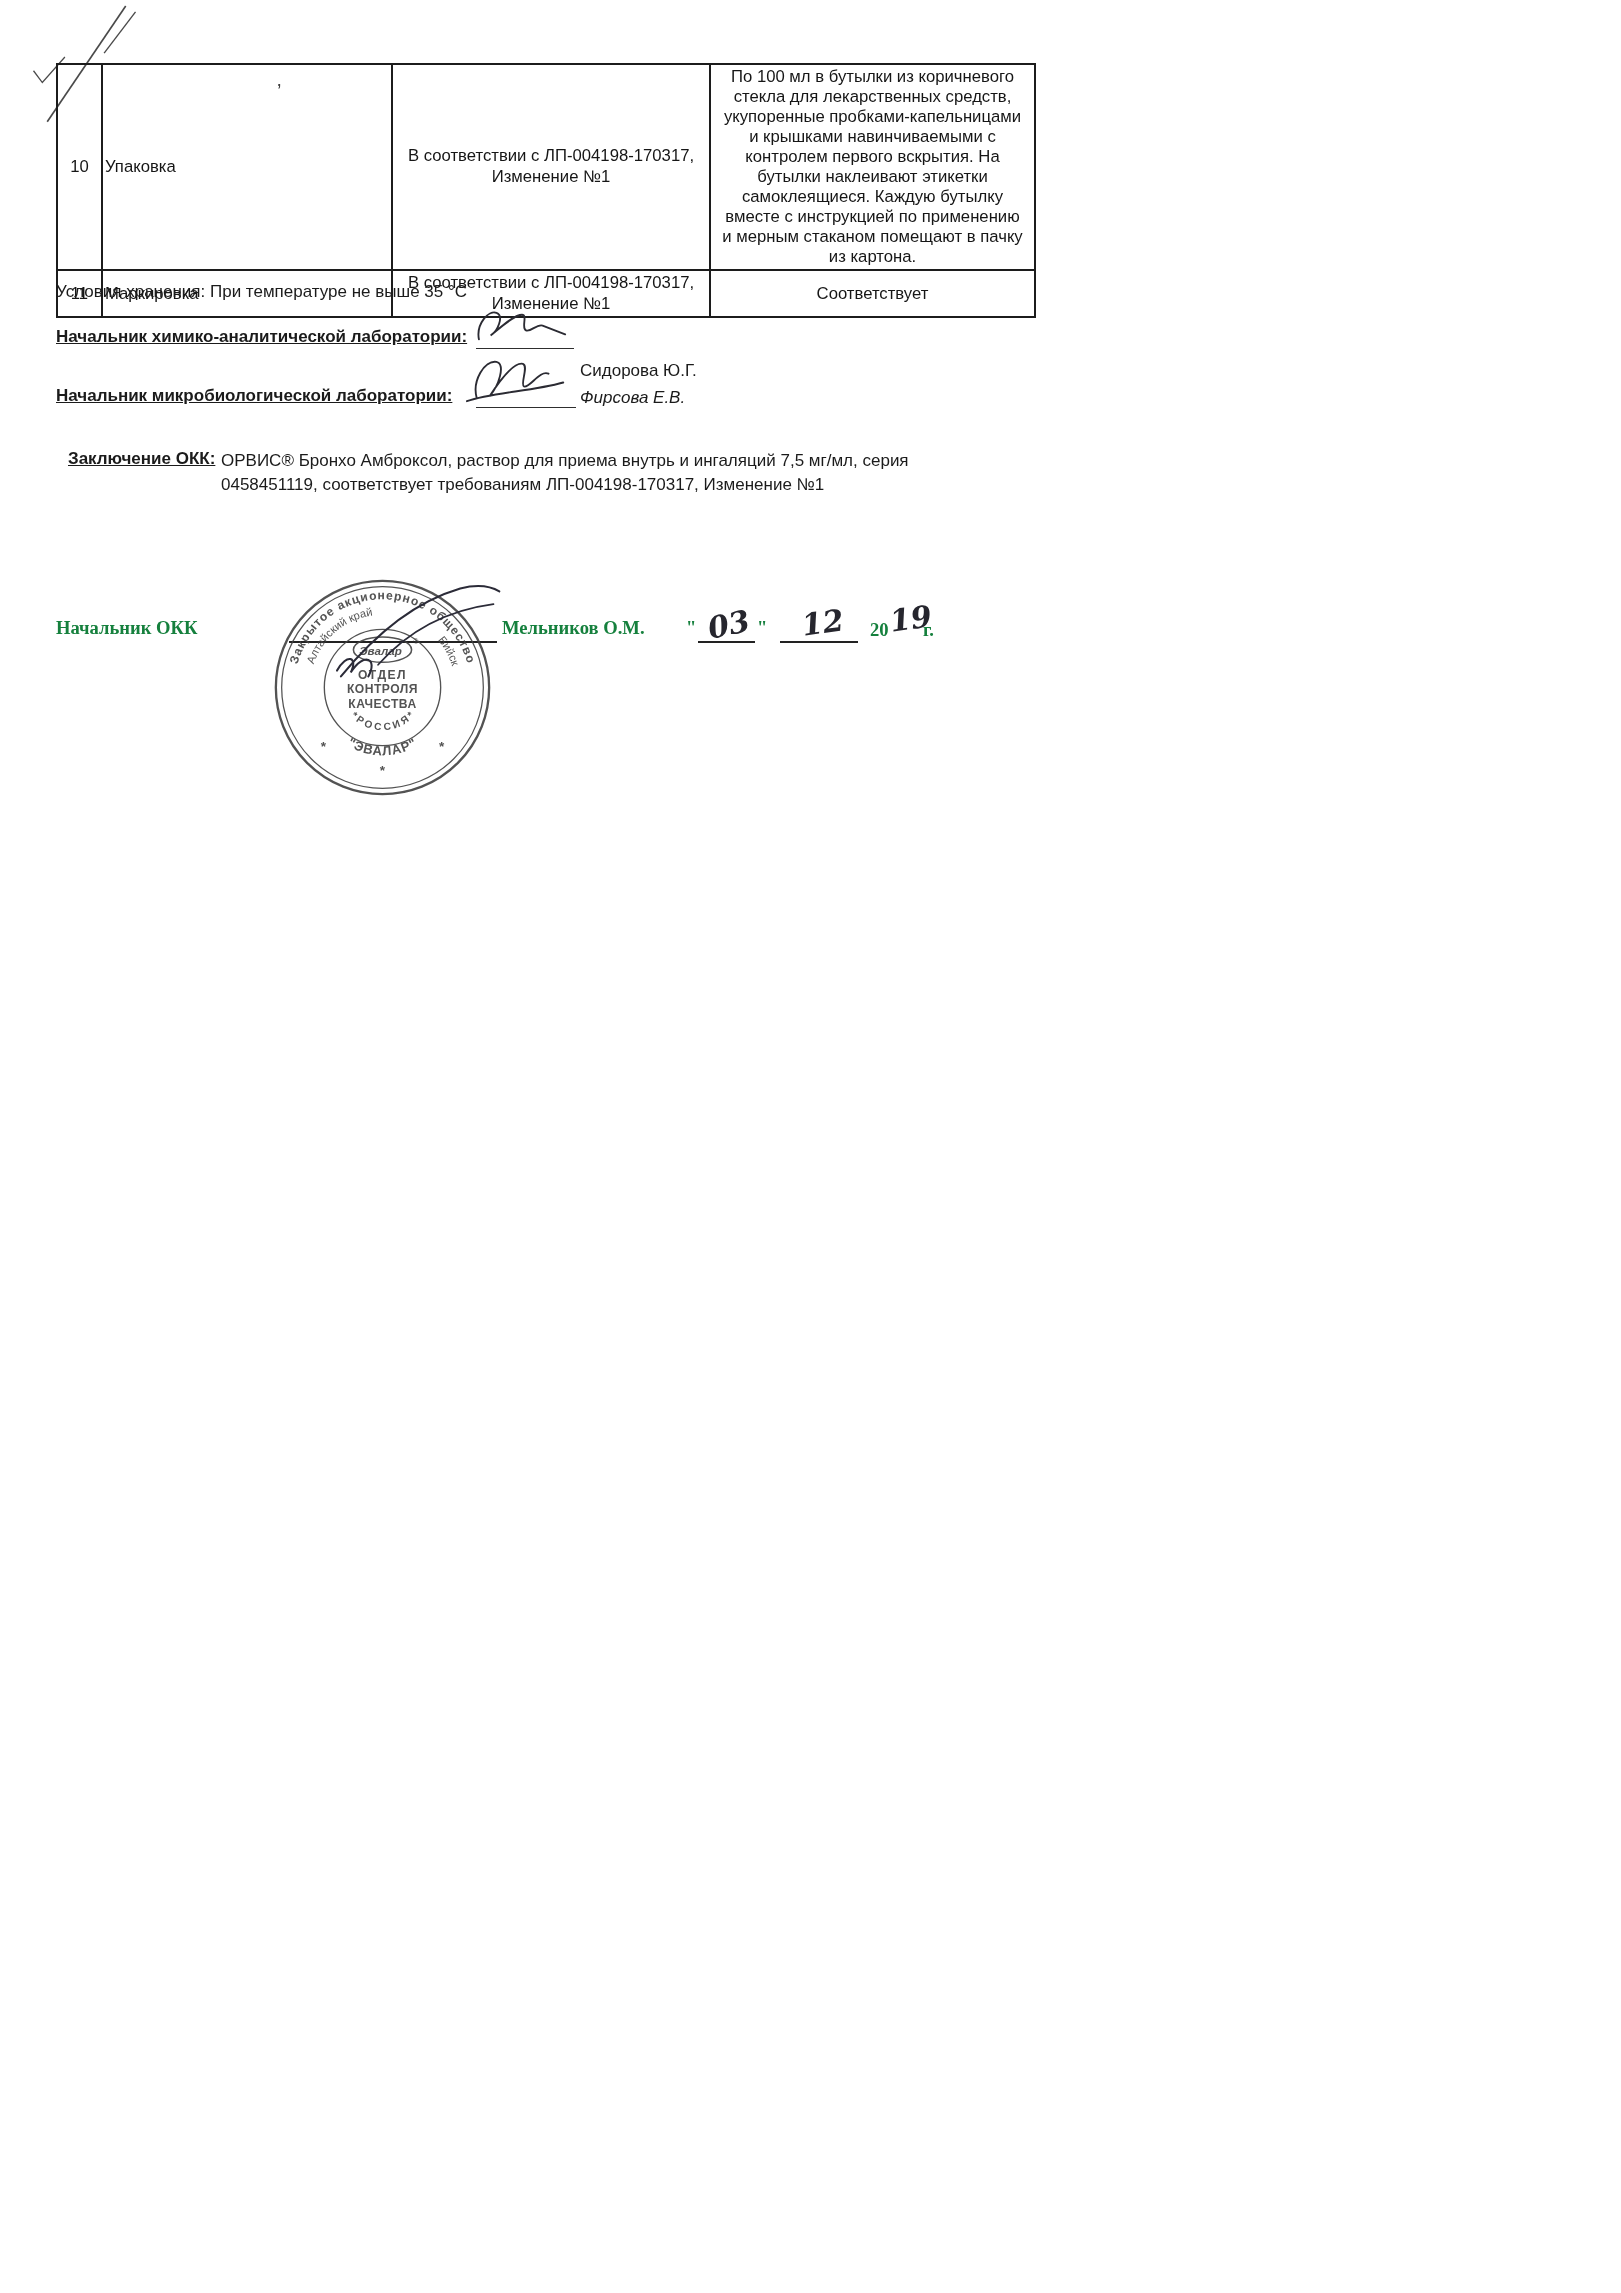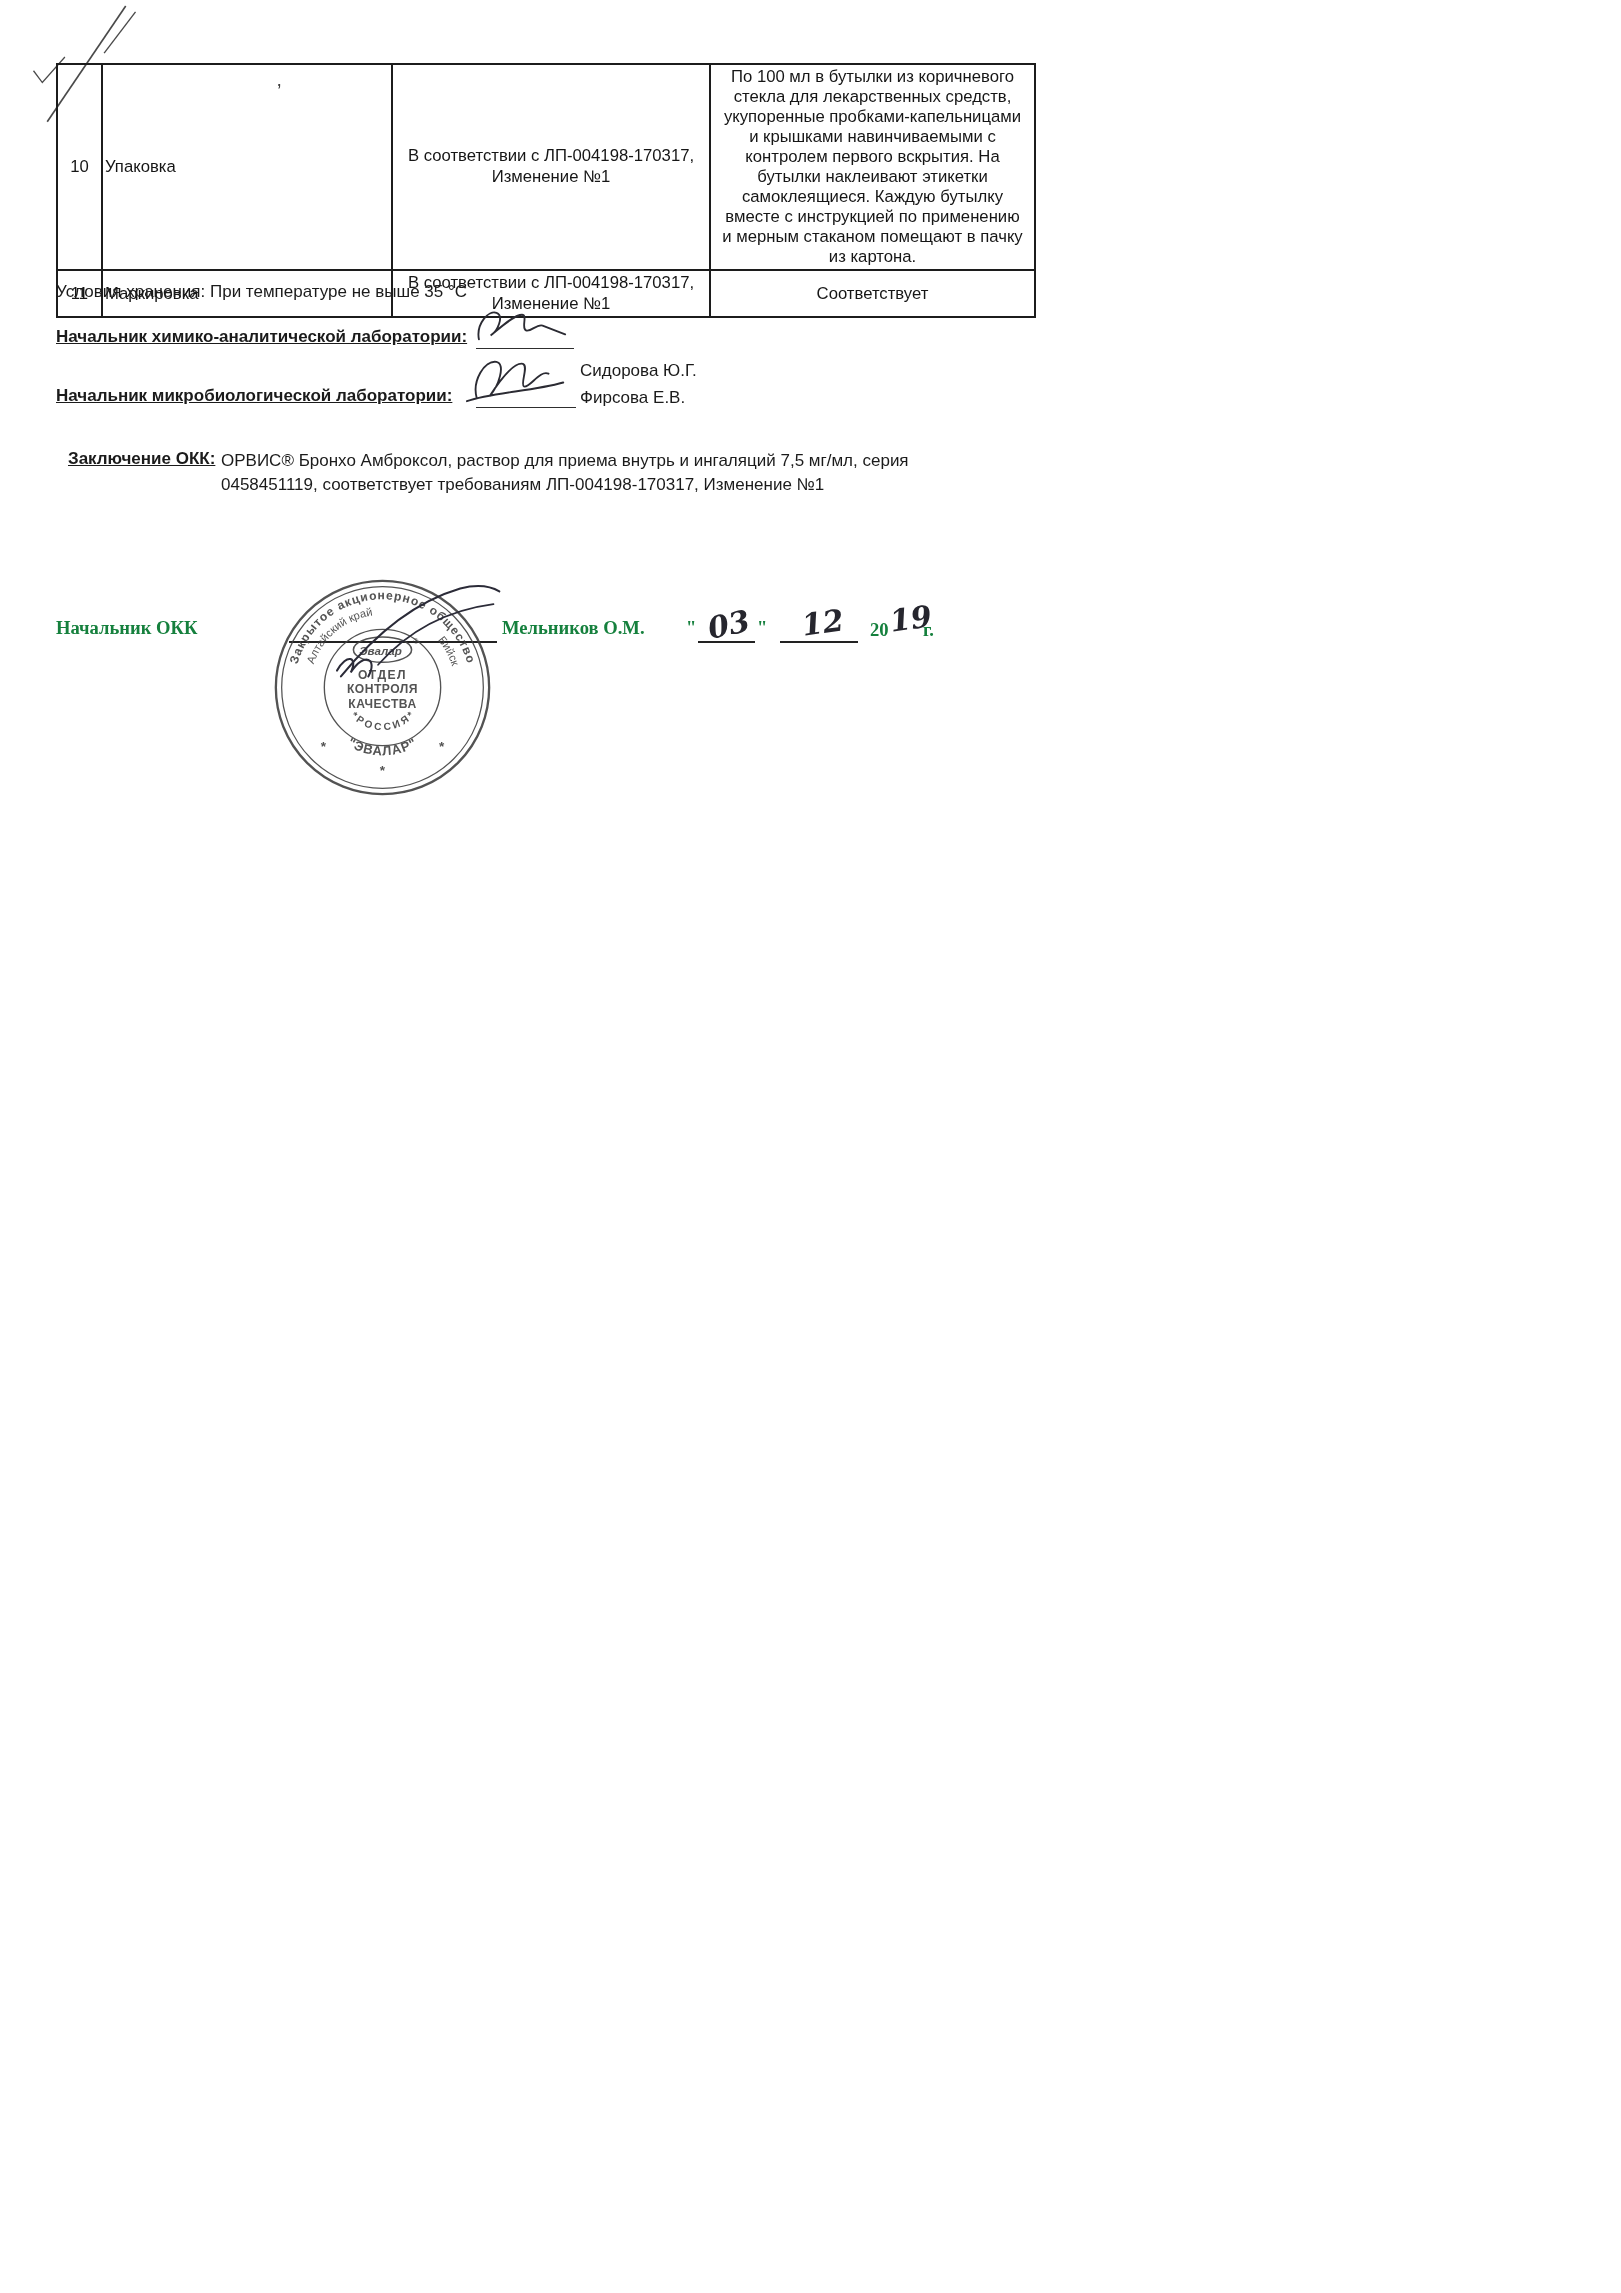--- a/index.html
+++ b/index.html
@@ -33,21 +33,21 @@
   tr.row-11 td.c-res { vertical-align:middle; }
 
   
   .storage { position:absolute; left:56px; top:282px; font-size:17px; }
 
   .blabel { position:absolute; font-size:17px; font-weight:bold; text-decoration:underline; }
   .lab1 { left:56px; top:327px; }
   .lab2 { left:56px; top:386px; }
   .sig-name { position:absolute; font-size:17px; }
   .name1 { left:580px; top:329px;margin-top:32px; }
-  .name2 { left:580px; top:388px; }
+  .name2 { left:580px; top:388px;font-style:italic; }
   .sig-svg { position:absolute; }
   .sig1 { left:469px; top:304px; }
   .sig2 { left:461px; top:355px; }
   .sig-line { position:absolute; border-bottom:1.6px solid #2e2e2e; }
   .line1 { left:476px; top:327px; width:98px; height:21.6px; }
   .line2 { left:476px; top:384px; width:100px; height:23.5px; }
 
   .concl-label { left:56px; top:449px;margin-left:12px; }
   .concl-text  { position:absolute; left:221px; top:449px; width:784px;
                  font-size:17px; line-height:24px; }

